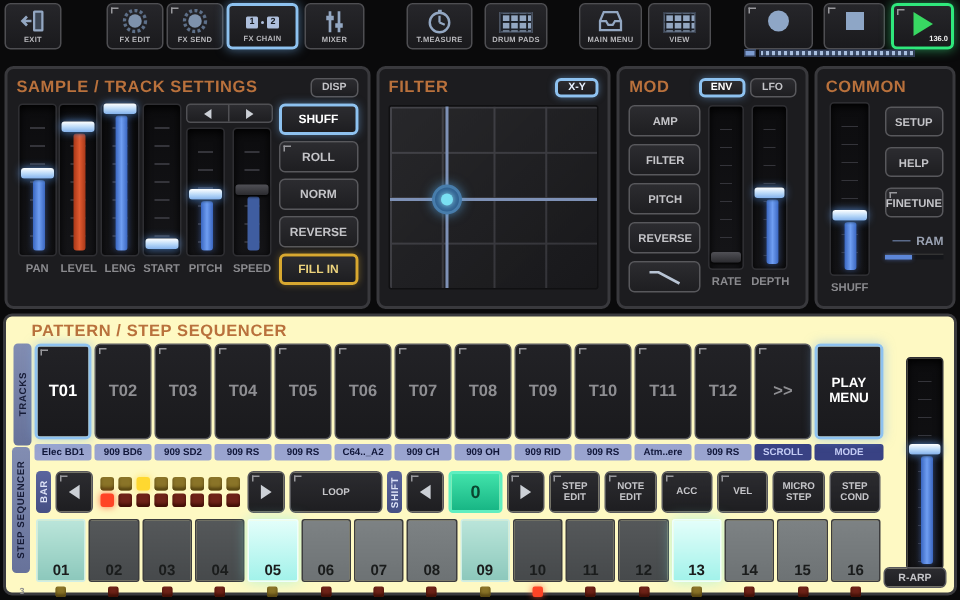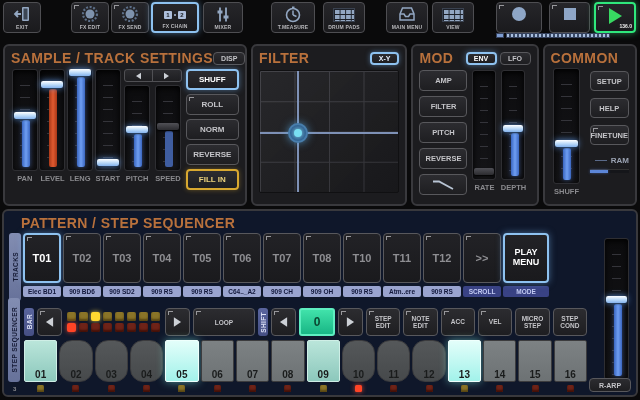--- a/index.html
+++ b/index.html
@@ -51,21 +51,21 @@
   .grid-ic{ width:22px; height:14px; margin-top:2px; background-color:#93a7c2;
     background-image:linear-gradient(to right,#1c2028 1px,transparent 1px),linear-gradient(to bottom,#1c2028 1px,transparent 1px);
     background-size:5.6px 5px; border:1px solid #3a4250; }
   .meter{ position:absolute; left:496px; top:33px; width:114px; height:5px; display:flex; gap:2px; }
   .meter .cube{ width:8px; background:#7d9cd0; border:1px solid #35415c; }
   .meter .strip{ flex:1; border:1px solid #35415c;
     background:repeating-linear-gradient(90deg,#a8bede 0 2px,#3a4a66 2px 4px); }
   
   .panels{ position:absolute; top:44px; left:3px; right:3px; height:162px; display:flex; gap:4px; }
   .panel{ background:#1c1c1f; border:2px solid #39393d; border-radius:6px; padding:5px 6px; position:relative; }
-  .ptitle{ font-size:14px; font-weight:bold; color:#b9713c; letter-spacing:.4px; white-space:nowrap; }
+  .ptitle{ font-size:11px; font-weight:bold; color:#b9713c; letter-spacing:.4px; white-space:nowrap; }
   .phead{ display:flex; justify-content:space-between; align-items:center; height:14px; }
   .pill{ height:13px; padding:0 7px; font-size:7px; }
   .pill.sel{ border:2px solid #8ec2f0; box-shadow:0 0 5px rgba(120,180,240,.5); color:#e8f2ff; }
   
   .vslider{ position:relative; width:26px; background:linear-gradient(#0c0c0e,#151518);
     border:1px solid #2e2e32; border-radius:3px; box-shadow:inset 0 2px 6px #000; }
   .vslider::before{ content:''; position:absolute; top:4px; bottom:4px; left:7px; right:7px;
     background:repeating-linear-gradient(to bottom,transparent 0 11px,#34343a 11px 12px); }
   .shandle{ position:absolute; left:1px; right:1px; height:7px; border-radius:2px;
     background:linear-gradient(#feffff,#b8d8f8 55%,#84b2ec);
@@ -119,28 +119,28 @@
   .vslider.cm{ height:116px; width:27px; }
   .common-right{ flex:1; display:flex; flex-direction:column; gap:7px; padding-top:3px; }
   .common-right .btn{ height:20px; font-size:7.5px; }
   .ram-row{ display:flex; align-items:center; justify-content:flex-end; gap:4px; margin-top:4px; }
   .ram-dash{ width:12px; height:1px; background:#5a6a8a; }
   .ram-lbl{ font-size:8px; font-weight:bold; color:#9aa2b2; }
   .ram-bar{ height:4px; margin-top:4px; background:#15161a; border-top:1px solid #333; position:relative; }
   .ram-fill{ position:absolute; left:0; top:0; bottom:0; width:18px; background:#5c86d8; box-shadow:0 0 3px rgba(90,130,220,.6); }
   
   .seq{ position:absolute; top:209px; left:2px; right:2px; bottom:3px;
-    background:#0f172a; border:2px solid #39393d; border-radius:6px; padding:4px 5px; }
+    background:#fef9c3; border:2px solid #39393d; border-radius:6px; padding:4px 5px; }
   .seq .ptitle{ margin-left:12px; }
   .track-row{ display:flex; gap:2px; margin-top:2px; }
   .tracks-tab{ width:12px; height:68px; }
   #track-cells{ display:flex; gap:2px; }
   .tcell{ width:38px; display:flex; flex-direction:column; }
   .tcell.wide{ width:46px; }
-  .tbtn{ height:50px; font-size:11px; color:#8e8e92; background:linear-gradient(#222226,#1a1a1d); }
+  .tbtn{ height:64px; font-size:11px; color:#8e8e92; background:linear-gradient(#222226,#1a1a1d); }
   .tbtn.sel{ color:#fff; border:2px solid #8ec2f0; box-shadow:0 0 7px rgba(120,180,240,.5); }
   .tbtn.two-line{ font-size:9px; line-height:1.1; }
   .tcell .chip{ margin-top:3px; }
   .ctrl-row{ display:flex; gap:3px; align-items:stretch; height:28px; margin-top:7px; margin-left:15px; margin-right:44px; }
   .bar-tab,.shift-tab{ width:10px; }
   .ctrl-row .btn{ font-size:6.5px; }
   .cbtn{ width:25px; }
   .cbtn::after{ transform:scale(.8); }
   #bar-leds{ display:grid; grid-template-columns:repeat(8,9px); grid-template-rows:9px 9px; gap:2px 3px;
     align-content:center; padding:0 2px; }
@@ -150,21 +150,21 @@
     color:#0a4630; font-size:12px; font-weight:bold; display:flex; align-items:center; justify-content:center; }
   #edit-btns{ display:flex; gap:3px; flex:1; }
   .ebtn{ flex:1; font-size:6.5px; line-height:1.15; padding:1px; }
   .seq-tab{ position:absolute; left:4px; top:87px; bottom:13px; width:12px; }
   .step-row{ display:flex; gap:2px; margin-top:4px; margin-left:15px; margin-right:44px; height:42px; }
   .step{ flex:1; border-radius:2px; border:1px solid #3c3c3e; position:relative;
     display:flex; align-items:flex-end; justify-content:center; padding-bottom:1px;
     font-size:10px; font-weight:bold; color:#1a1c1c; }
   .step.on-dim{ background:linear-gradient(#bae5da,#8cc8bc); border-color:#cfeee6; }
   .step.on-bright{ background:linear-gradient(#e3fefa,#a2f2ea); border-color:#eefffc; box-shadow:0 0 9px rgba(130,240,230,.55); }
-  .step.off-dark{ background:linear-gradient(#55585a,#46494b);border-radius:13px; }
+  .step.off-dark{ background:linear-gradient(#55585a,#46494b); }
   .step.off-light{ background:linear-gradient(#7d8284,#6d7274); }
   .led-row{ display:flex; gap:2px; margin-top:3px; margin-left:15px; margin-right:44px; position:relative; }
   .led-cell{ flex:1; display:flex; justify-content:center; }
   .led{ width:7px; height:7px; border-radius:1.5px; }
   .led.yellow,.bled.yellow{ background:#8a7428; box-shadow:inset 0 -2px 2px #584612; }
   .led.red,.bled.red{ background:#6e2318; box-shadow:inset 0 -2px 2px #421007; }
   .led.red-bright,.bled.red-bright{ background:#ff4426; box-shadow:0 0 5px rgba(255,80,50,.85); }
   .led.yellow-bright,.bled.yellow-bright{ background:#ffd830; box-shadow:0 0 5px rgba(255,220,70,.85); }
   .page-num{ position:absolute; left:-11px; bottom:0; font-size:6px; color:#8a8a8e; font-weight:bold; }
   .seq-slider{ position:absolute; right:7px; top:27px; width:25px; height:142px; }
@@ -435,20 +435,24 @@
             <span class="tbtn btn flag">T06</span>
             <span class="chip light">C64.._A2</span>
           </div>
           <div class="tcell">
             <span class="tbtn btn flag">T07</span>
             <span class="chip light">909 CH</span>
           </div>
           <div class="tcell">
             <span class="tbtn btn flag">T08</span>
             <span class="chip light">909 OH</span>
+          </div>
+          <div class="tcell">
+            <span class="tbtn btn flag">T09</span>
+            <span class="chip light">909 RID</span>
           </div>
           <div class="tcell">
             <span class="tbtn btn flag">T10</span>
             <span class="chip light">909 RS</span>
           </div>
           <div class="tcell">
             <span class="tbtn btn flag">T11</span>
             <span class="chip light">Atm..ere</span>
           </div>
           <div class="tcell">

